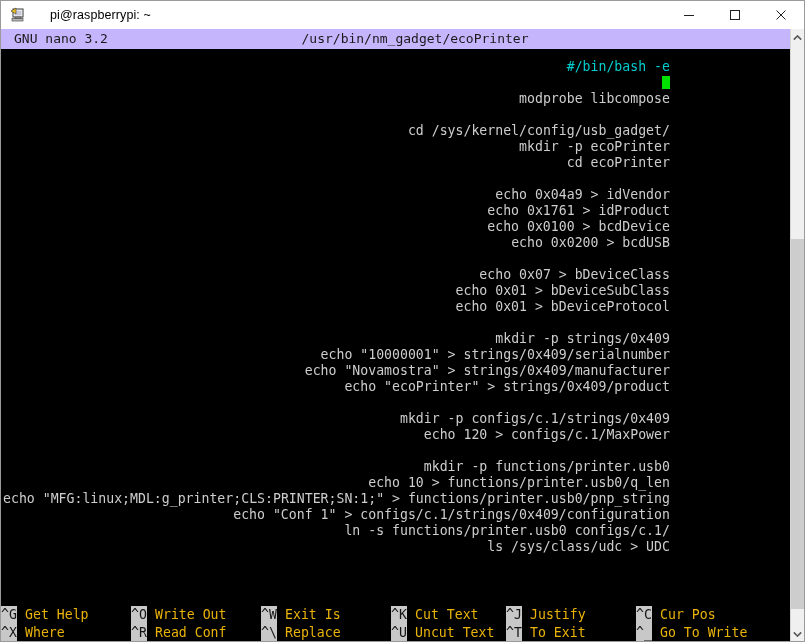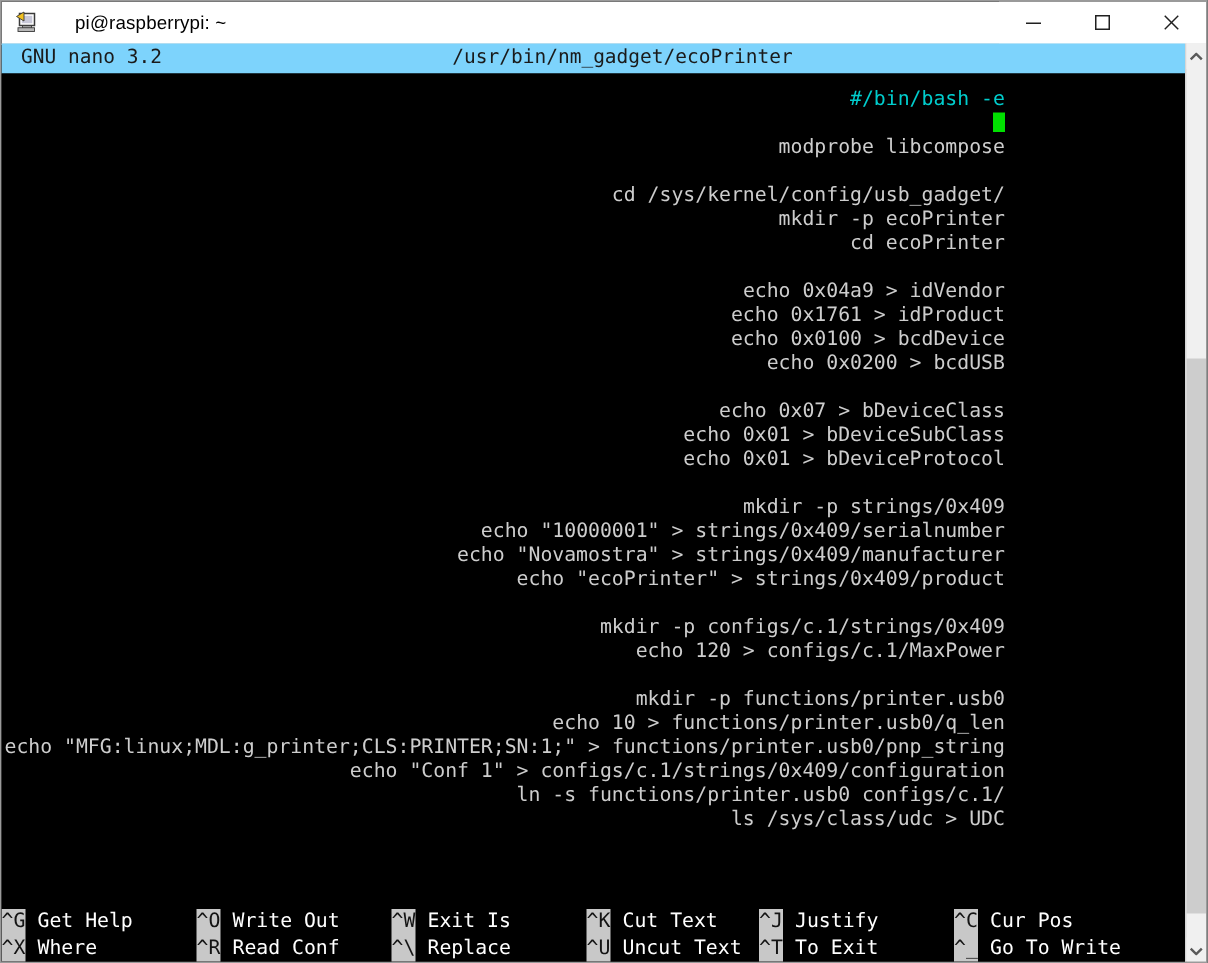--- a/index.html
+++ b/index.html
@@ -68,21 +68,21 @@
   }
   .winbtn svg { display: block; }
 
   
   .nano-header {
     position: absolute;
     left: 0;
     top: 28px;
     width: 789px;
     height: 20px;
-    background: #7dd3fc;
+    background: #c4b5fd;
     color: #1a1a1a;
     font-family: "DejaVu Sans Mono", monospace;
     font-size: 13px;
     line-height: 20px;
     white-space: pre;
   }
   .nh-version { position: absolute; left: 13px; top: 0; }
   .nh-file    { position: absolute; left: 0; right: 0; top: 0; text-align: center; padding-left: 39px; }
   .nh-status  { position: absolute; right: 8px; top: 0; margin-top: 33px; }
 
@@ -147,21 +147,21 @@
     color: #141414;
     padding: 0 0px;
     display: inline-block;
     min-width: 16px;
     text-align: left;
     height: 18px;
     line-height: 18px;
   }
   .sc-label {
     margin-left: 8px;
-    color: #ffffff;
+    color: #eab308;
   }
 
   
   .scrollbar {
     position: absolute;
     right: 0;
     top: 28px;
     width: 14px;
     height: 613px;
     background: #f0f0f0;

